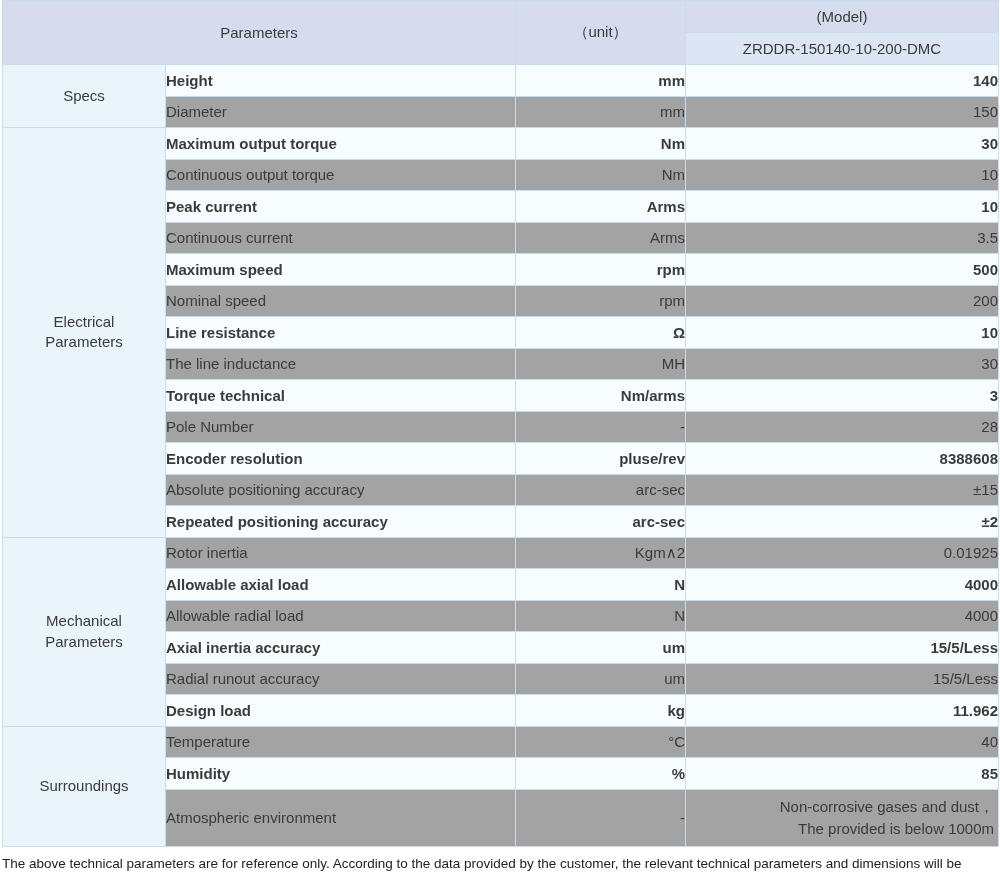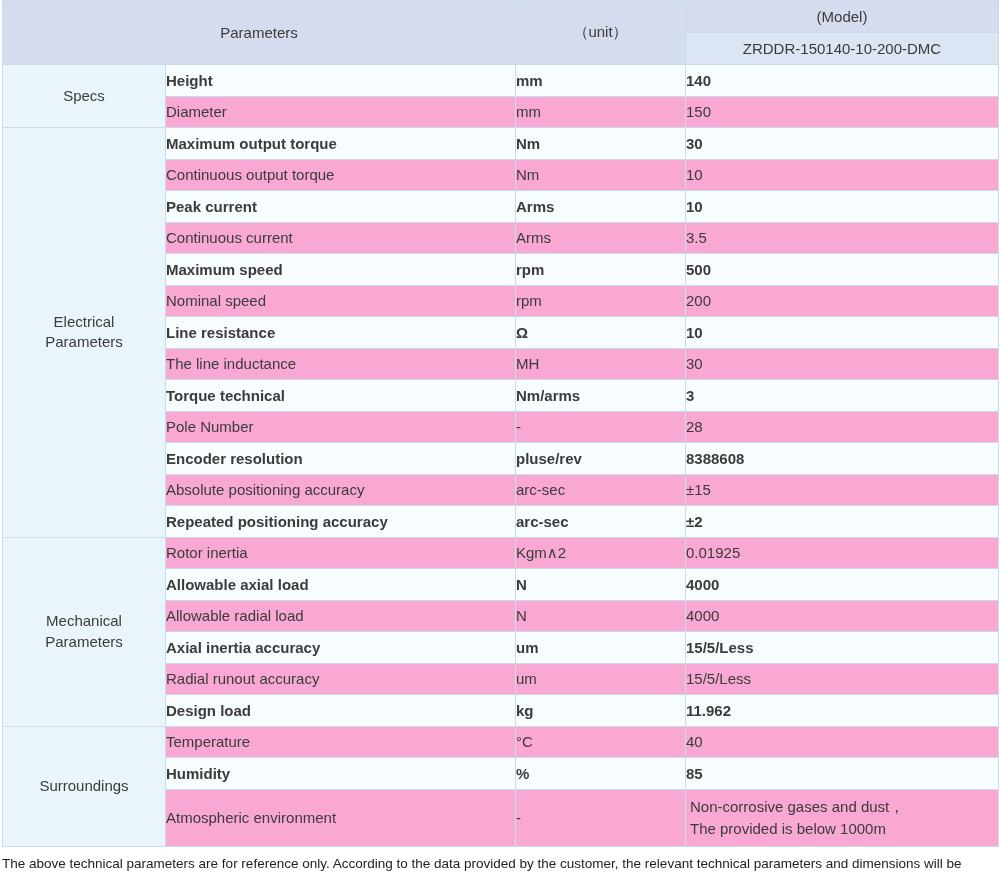--- a/index.html
+++ b/index.html
@@ -74,27 +74,27 @@
     font-size: 15px;
     color: #3a3a3a;
     line-height: 1.35;
   }
   td.param {
     padding-left: 28px;
     height: 30.5px;
     font-size: 15px;
   }
   td.unit, td.value {
-    text-align: left;
+    text-align: right;
     height: 30.5px;
     font-size: 15px;
   }
   tr.r-light td.param,
   tr.r-light td.unit,
-  tr.r-light td.value { background: #f9a8d4; }
+  tr.r-light td.value { background: #a3a3a3; }
   tr.r-white td.param,
   tr.r-white td.unit,
   tr.r-white td.value { background: #f7fcff; font-weight: bold; }
 
   td.value.multiline {
     line-height: 1.45;
     padding: 6px 4px;
   }
 
   .footnote {

